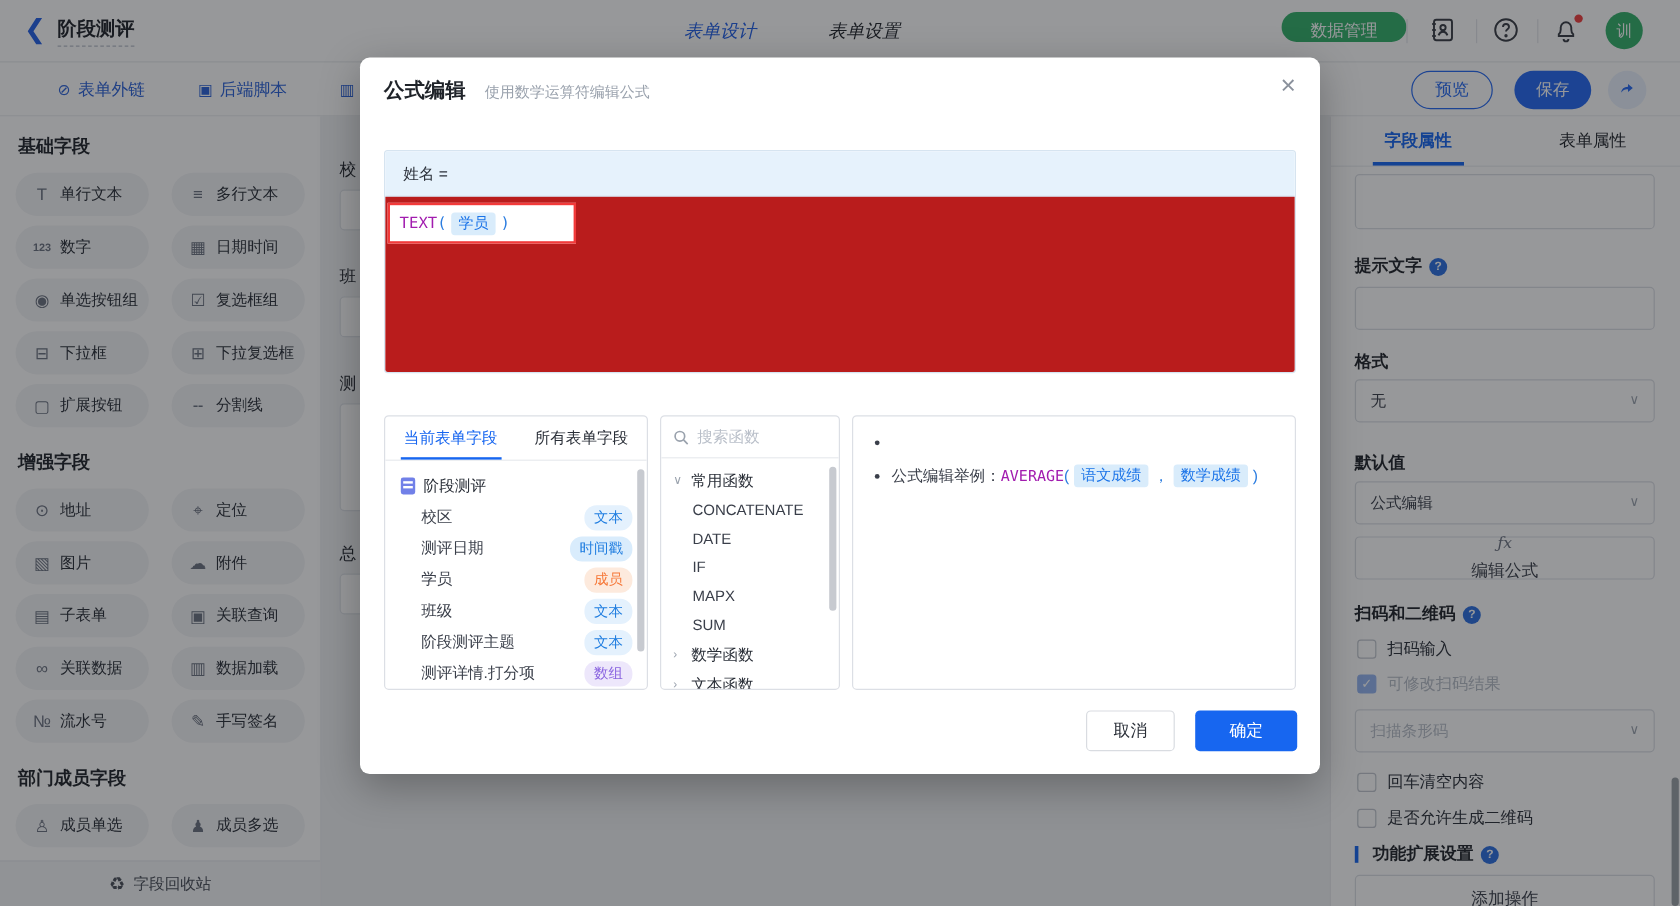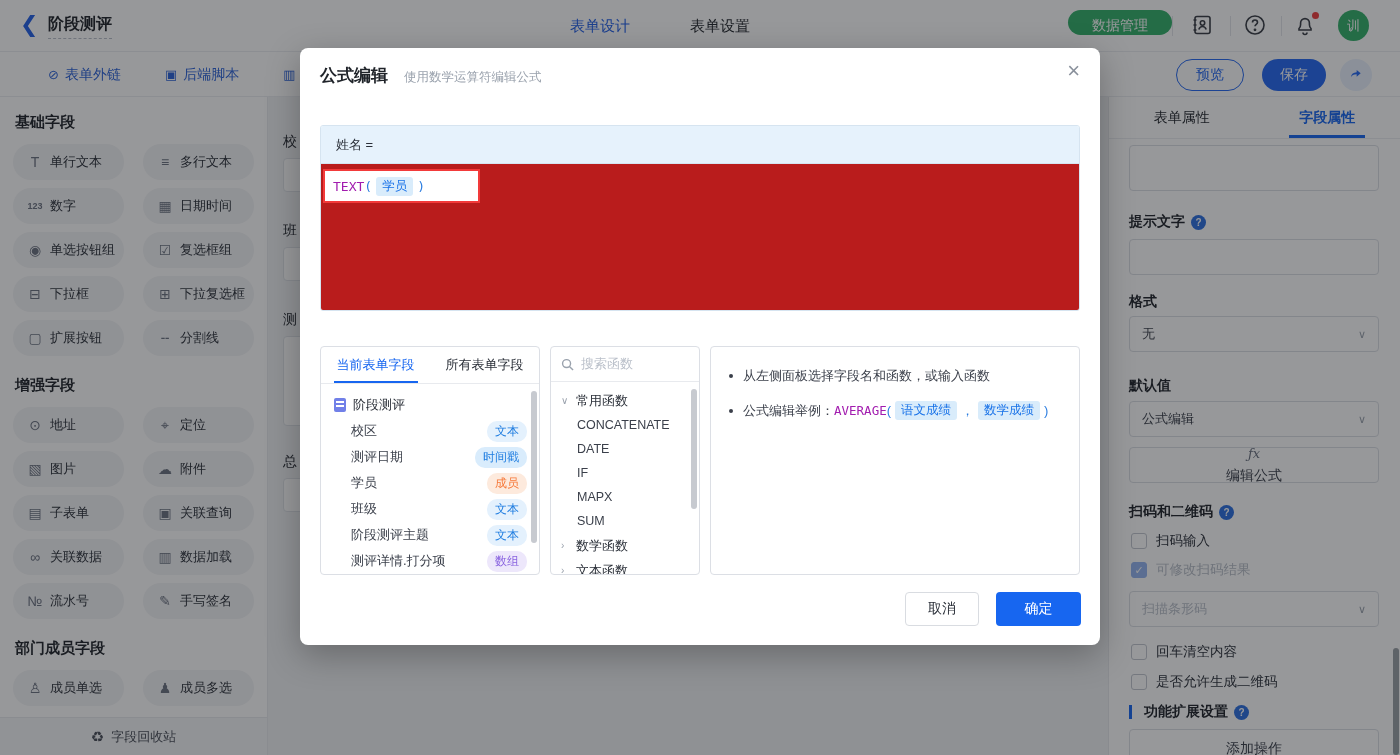--- a/index.html
+++ b/index.html
@@ -4,21 +4,21 @@
 <style>
   * { margin:0; padding:0; box-sizing:border-box; }
   html,body { width:1400px; height:755px; }
   body { font-family:"Liberation Sans","DejaVu Sans",sans-serif; color:#1f2329; background:#fff; overflow:hidden; }
   .app { position:relative; width:1400px; height:755px; overflow:hidden; background:#f0f2f5; }
 
   
   .topbar { position:absolute; left:0; top:0; width:1400px; height:52px; background:#fff; border-bottom:1px solid #eceef1; z-index:2; }
   .back { position:absolute; left:20px; top:14px; width:24px; height:24px; color:#2360e8; font-size:22px; font-weight:bold; line-height:22px; cursor:pointer; }
   .apptitle { position:absolute; left:48px; top:14px; font-size:16px; font-weight:bold; color:#1f2329; border-bottom:1px dashed #b9bfc9; padding-bottom:3px; }
-  .toptabs { position:absolute; left:570px; top:0; height:52px; display:flex; gap:60px; align-items:center; }
+  .toptabs { position:absolute; left:570px; top:0; height:52px; display:flex; gap:60px; align-items:center;font-style:italic; }
   .toptab { font-size:15px; color:#1f2329; cursor:pointer; }
   .toptab.active { color:#2360e8; }
   .pill-green { position:absolute; left:1068px; top:10px; height:25px; padding:0 24px; background:#33b06a; color:#fff; font-size:14px; border:none; border-radius:16px; line-height:31px; cursor:pointer; }
   .topdiv { position:absolute; top:16px; width:1px; height:20px; background:#e3e5e9; }
   .topicon { position:absolute; top:13px; width:26px; height:26px; color:#383c44; cursor:pointer; }
   .topicon svg { width:24px; height:24px; }
   .belldot { position:absolute; right:0px; top:-1px; width:7px; height:7px; background:#f03e3e; border-radius:50%; }
   .avatar { position:absolute; left:1338px; top:10px; width:31px; height:31px; background:#33b06a; border-radius:50%; color:#fff; font-size:13px; text-align:center; line-height:31px; cursor:pointer; }
 
   
@@ -299,22 +299,22 @@
       <div class="cv-label" style="left: 15px; top: 125px;">班</div>
       <div class="cv-input" style="left: 15px; top: 150px; height: 34px;"></div>
       <div class="cv-label" style="left: 15px; top: 214px;">测</div>
       <div class="cv-input" style="left: 15px; top: 239px; height: 90px;"></div>
       <div class="cv-label" style="left: 15px; top: 356px;">总</div>
       <div class="cv-input" style="left: 15px; top: 381px; height: 34px;"></div>
     </div>
 
   <div class="panel">
     <div class="p-tabs" id="panel-tabs">
+        <div class="p-tab active">字段属性</div>
         <div class="p-tab">表单属性</div>
-        <div class="p-tab active">字段属性</div>
       </div>
     <div class="p-box" style="top:48px; height:46px;"></div>
     <div class="p-lbl" style="top:116px">
       <span>提示文字</span>
         <span class="qmark">?</span>
     </div>
     <div class="p-box" style="top:142px; height:36px;"></div>
     <div class="p-lbl" style="top:196px">
         <span>格式</span>
       </div>
@@ -453,21 +453,20 @@
             <span class="car">›</span>
             <span>文本函数</span>
           </div>
         </div>
       <div class="sthumb" style="top:42px; height:120px;"></div>
     </div>
 
     <div class="helpbox">
       <div class="h-line">
         <span class="dot"></span>
-        <span>从左侧面板选择字段名和函数，或输入函数</span>
       </div>
       <div class="h-line">
         <span class="dot"></span>
         <span>公式编辑举例：</span>
         <span class="kw">AVERAGE</span>
           <span class="paren">(</span>
           <span class="chip">语文成绩</span>
           <span class="paren">，</span>
           <span class="chip">数学成绩</span>
           <span class="paren">)</span>

